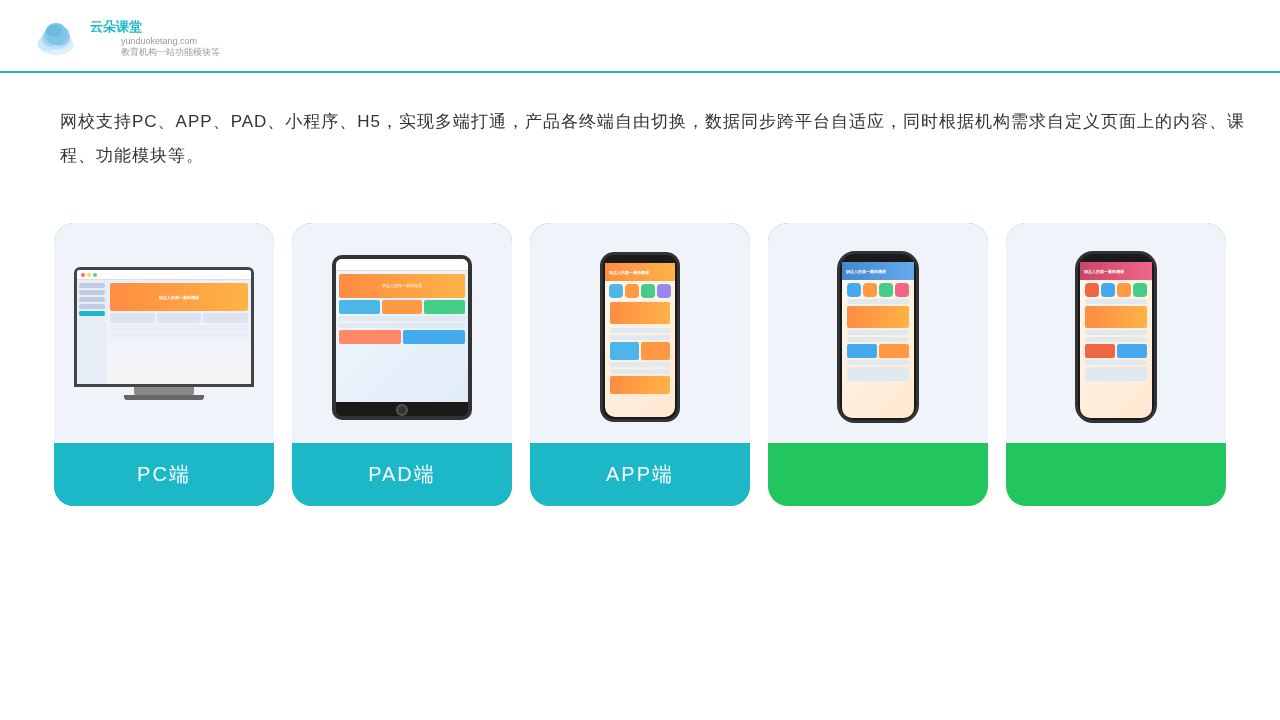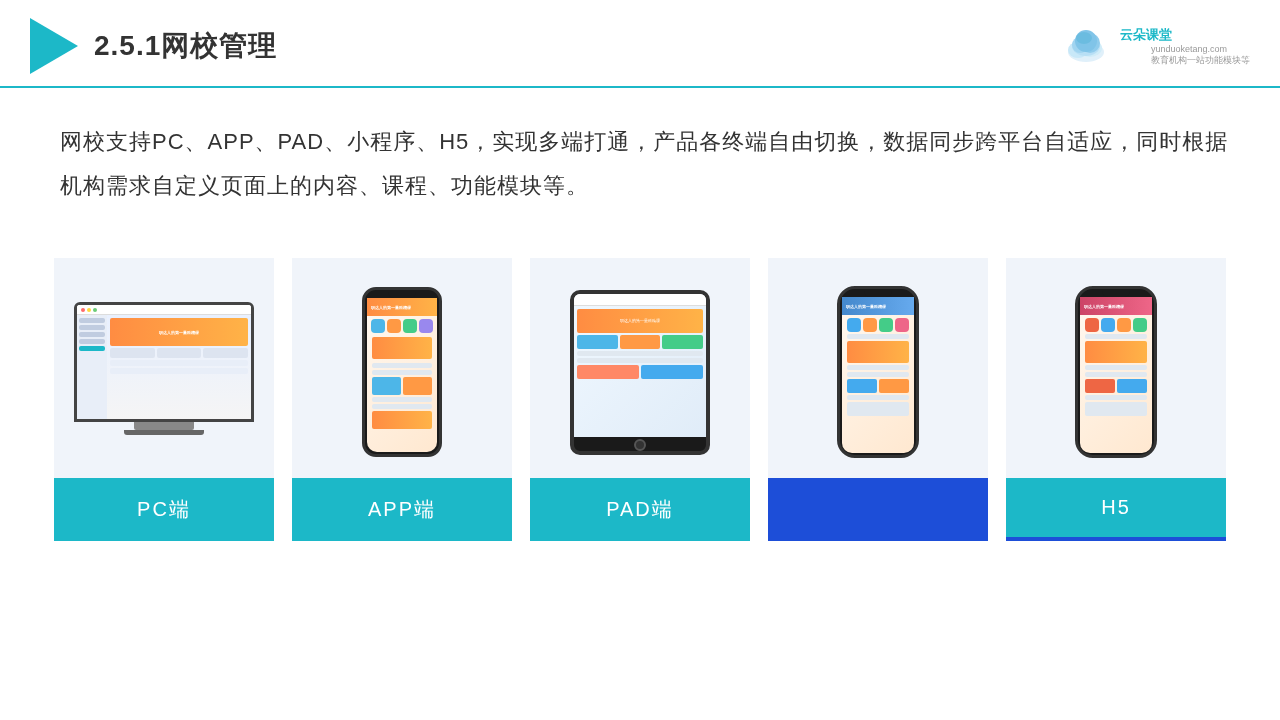--- a/index.html
+++ b/index.html
@@ -52,39 +52,39 @@
     }
     .brand-subtitle {
       font-size: 9px;
       color: #999;
       margin-left: 31px;
     }
 
     
     .description {
       padding: 32px 32px 20px 60px;
-      font-size: 22px;
+      font-size: 17px;
       color: #333;
       line-height: 2;
       letter-spacing: 1px;
     }
 
     
     .cards-container {
       display: flex;
       justify-content: center;
       gap: 18px;
       padding: 20px 50px 0 50px;
       margin-top: 10px;
     }
 
     .card {
       width: 220px;
-      background: #1d4ed8;
-      border-radius: 0;
+      background: #22c55e;
+      border-radius: 20px;
       overflow: hidden;
       display: flex;
       flex-direction: column;
     }
 
     .card-image-area {
       height: 220px;
       display: flex;
       align-items: center;
       justify-content: center;
@@ -290,24 +290,20 @@
       border: 2px solid #555;
     }
 
     
     .cloud-svg { display: block; }
   </style>
 </head>
 <body>
 
 <div class="header">
-  <div class="header-left">
-    <div class="logo-triangle"></div>
-    <h1 class="page-title">2.5.1网校管理</h1>
-  </div>
   <div class="header-right">
     <svg class="cloud-svg" width="52" height="36" viewBox="0 0 52 36">
       <ellipse cx="26" cy="24" rx="18" ry="10" fill="#e0f0fa"></ellipse>
       <ellipse cx="18" cy="22" rx="10" ry="8" fill="#c8e8f8"></ellipse>
       <ellipse cx="30" cy="20" rx="12" ry="9" fill="#d0ecf8"></ellipse>
       <ellipse cx="26" cy="18" rx="14" ry="10" fill="#b8dff5"></ellipse>
       <circle cx="20" cy="17" r="8" fill="#a0d4f0"></circle>
       <circle cx="30" cy="15" r="10" fill="#90ccec"></circle>
       <circle cx="26" cy="13" r="11" fill="#80c4e8"></circle>
 
@@ -366,20 +362,48 @@
         </div>
         <div class="pc-stand"></div>
         <div class="pc-base"></div>
       </div>
     </div>
     <div class="card-label">PC端</div>
   </div>
 
   <div class="card">
     <div class="card-image-area">
+      <div class="tablet-mockup">
+        <div class="tablet-screen">
+          <div class="tablet-top-bar"></div>
+          <div class="tablet-body">
+            <div class="tablet-banner">
+              <span class="tablet-banner-text">职达人的第一量科精课</span>
+            </div>
+            <div class="tablet-grid">
+              <div class="tablet-cell blue"></div>
+              <div class="tablet-cell orange"></div>
+              <div class="tablet-cell green"></div>
+            </div>
+            <div style="height:5px;background:#e0e8f0;border-radius:2px;"></div>
+            <div style="height:5px;background:#e0e8f0;border-radius:2px;"></div>
+            <div class="tablet-grid">
+              <div class="tablet-cell" style="background:#ff8866;"></div>
+              <div class="tablet-cell" style="background:#44aaee;"></div>
+            </div>
+          </div>
+        </div>
+        <div class="tablet-home-btn"></div>
+      </div>
+    </div>
+    <div class="card-label">PAD端</div>
+  </div>
+
+  <div class="card">
+    <div class="card-image-area">
       <div class="phone-mockup">
         <div class="phone-notch"></div>
         <div class="phone-screen">
           <div class="phone-header-bar">
             <span class="phone-header-text">职达人的第一量科精课</span>
           </div>
           <div class="phone-content">
             <div class="phone-icon-row">
               <div class="phone-icon-box"></div>
               <div class="phone-icon-box orange"></div>
@@ -394,48 +418,20 @@
               <div style="flex:1;height:18px;background:#ff9944;border-radius:2px;"></div>
             </div>
             <div class="phone-content-bar"></div>
             <div class="phone-content-bar"></div>
             <div style="height:18px;background:linear-gradient(90deg,#ff8c42,#ffb347);border-radius:2px;margin:0 2px;"></div>
           </div>
         </div>
       </div>
     </div>
     <div class="card-label">APP端</div>
-  </div>
-
-  <div class="card">
-    <div class="card-image-area">
-      <div class="tablet-mockup">
-        <div class="tablet-screen">
-          <div class="tablet-top-bar"></div>
-          <div class="tablet-body">
-            <div class="tablet-banner">
-              <span class="tablet-banner-text">职达人的第一量科精课</span>
-            </div>
-            <div class="tablet-grid">
-              <div class="tablet-cell blue"></div>
-              <div class="tablet-cell orange"></div>
-              <div class="tablet-cell green"></div>
-            </div>
-            <div style="height:5px;background:#e0e8f0;border-radius:2px;"></div>
-            <div style="height:5px;background:#e0e8f0;border-radius:2px;"></div>
-            <div class="tablet-grid">
-              <div class="tablet-cell" style="background:#ff8866;"></div>
-              <div class="tablet-cell" style="background:#44aaee;"></div>
-            </div>
-          </div>
-        </div>
-        <div class="tablet-home-btn"></div>
-      </div>
-    </div>
-    <div class="card-label">PAD端</div>
   </div>
 
   <div class="card">
     <div class="card-image-area">
       <div class="phone-mockup" style="width:82px;height:172px;border-radius:18px;">
         <div class="phone-notch"></div>
         <div class="phone-screen">
           <div class="phone-header-bar" style="background:linear-gradient(90deg,#4488cc,#66aaee);">
             <span class="phone-header-text">职达人的第一量科精课</span>
           </div>
@@ -484,16 +480,15 @@
             <div style="display:flex;gap:2px;margin:0 2px;">
               <div style="flex:1;height:14px;background:#ee6644;border-radius:2px;"></div>
               <div style="flex:1;height:14px;background:#44aaee;border-radius:2px;"></div>
             </div>
             <div class="phone-content-bar"></div>
             <div style="height:14px;background:#e0e8f0;border-radius:2px;margin:0 2px;"></div>
           </div>
         </div>
       </div>
     </div>
-    <div class="card-label">H5</div>
   </div>
 
 </div>
 
 </body></html>

